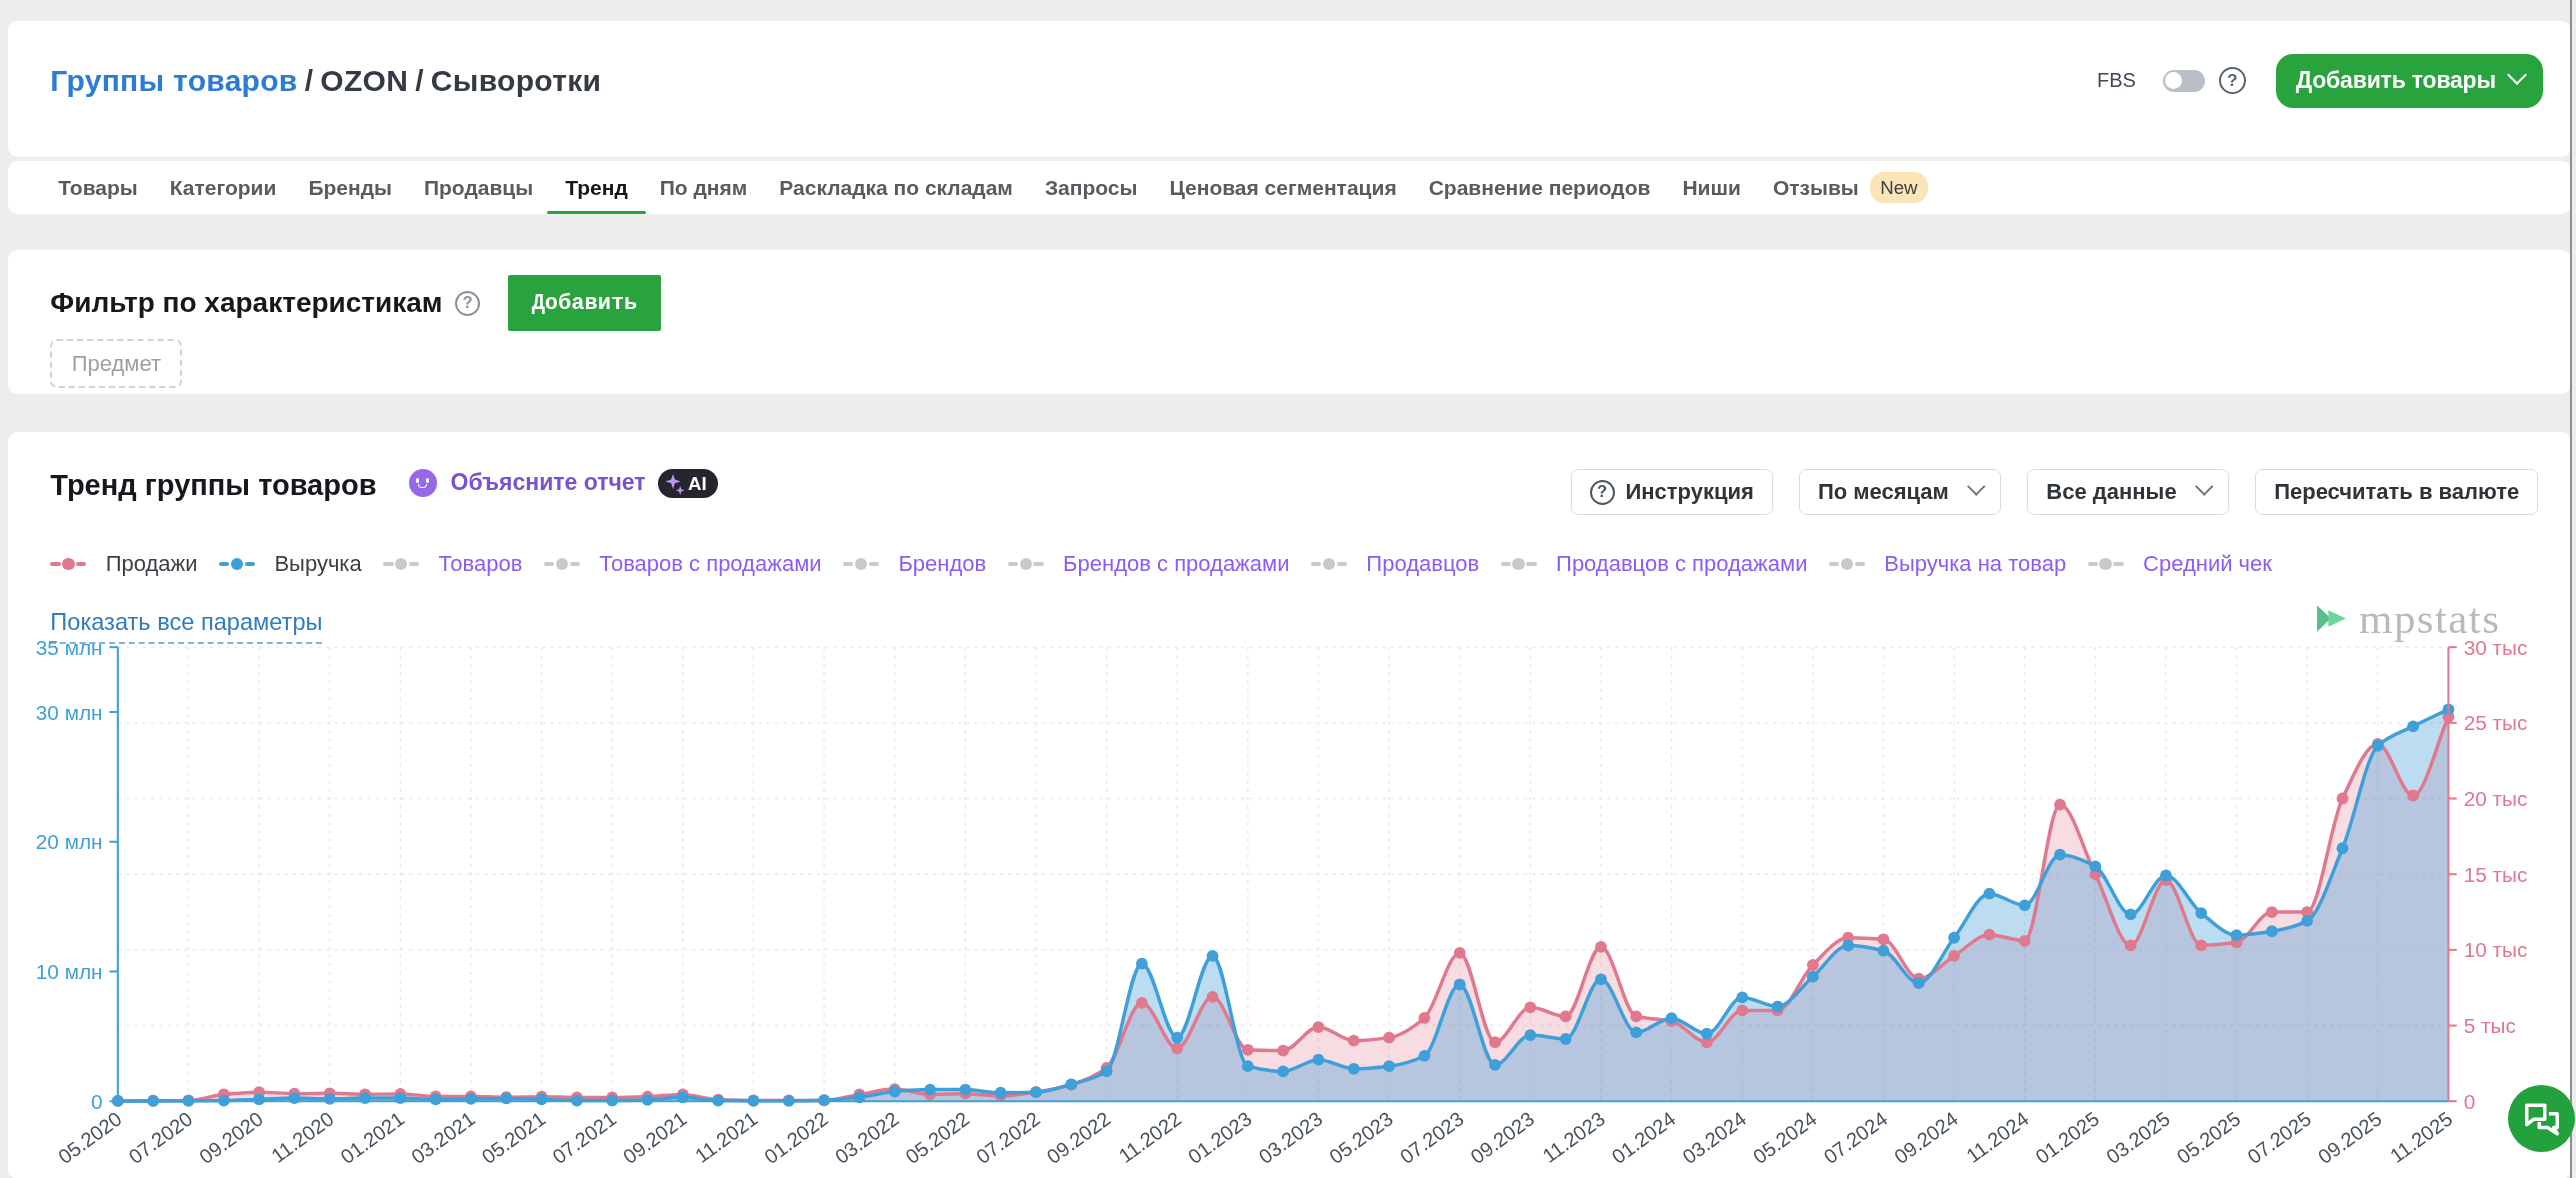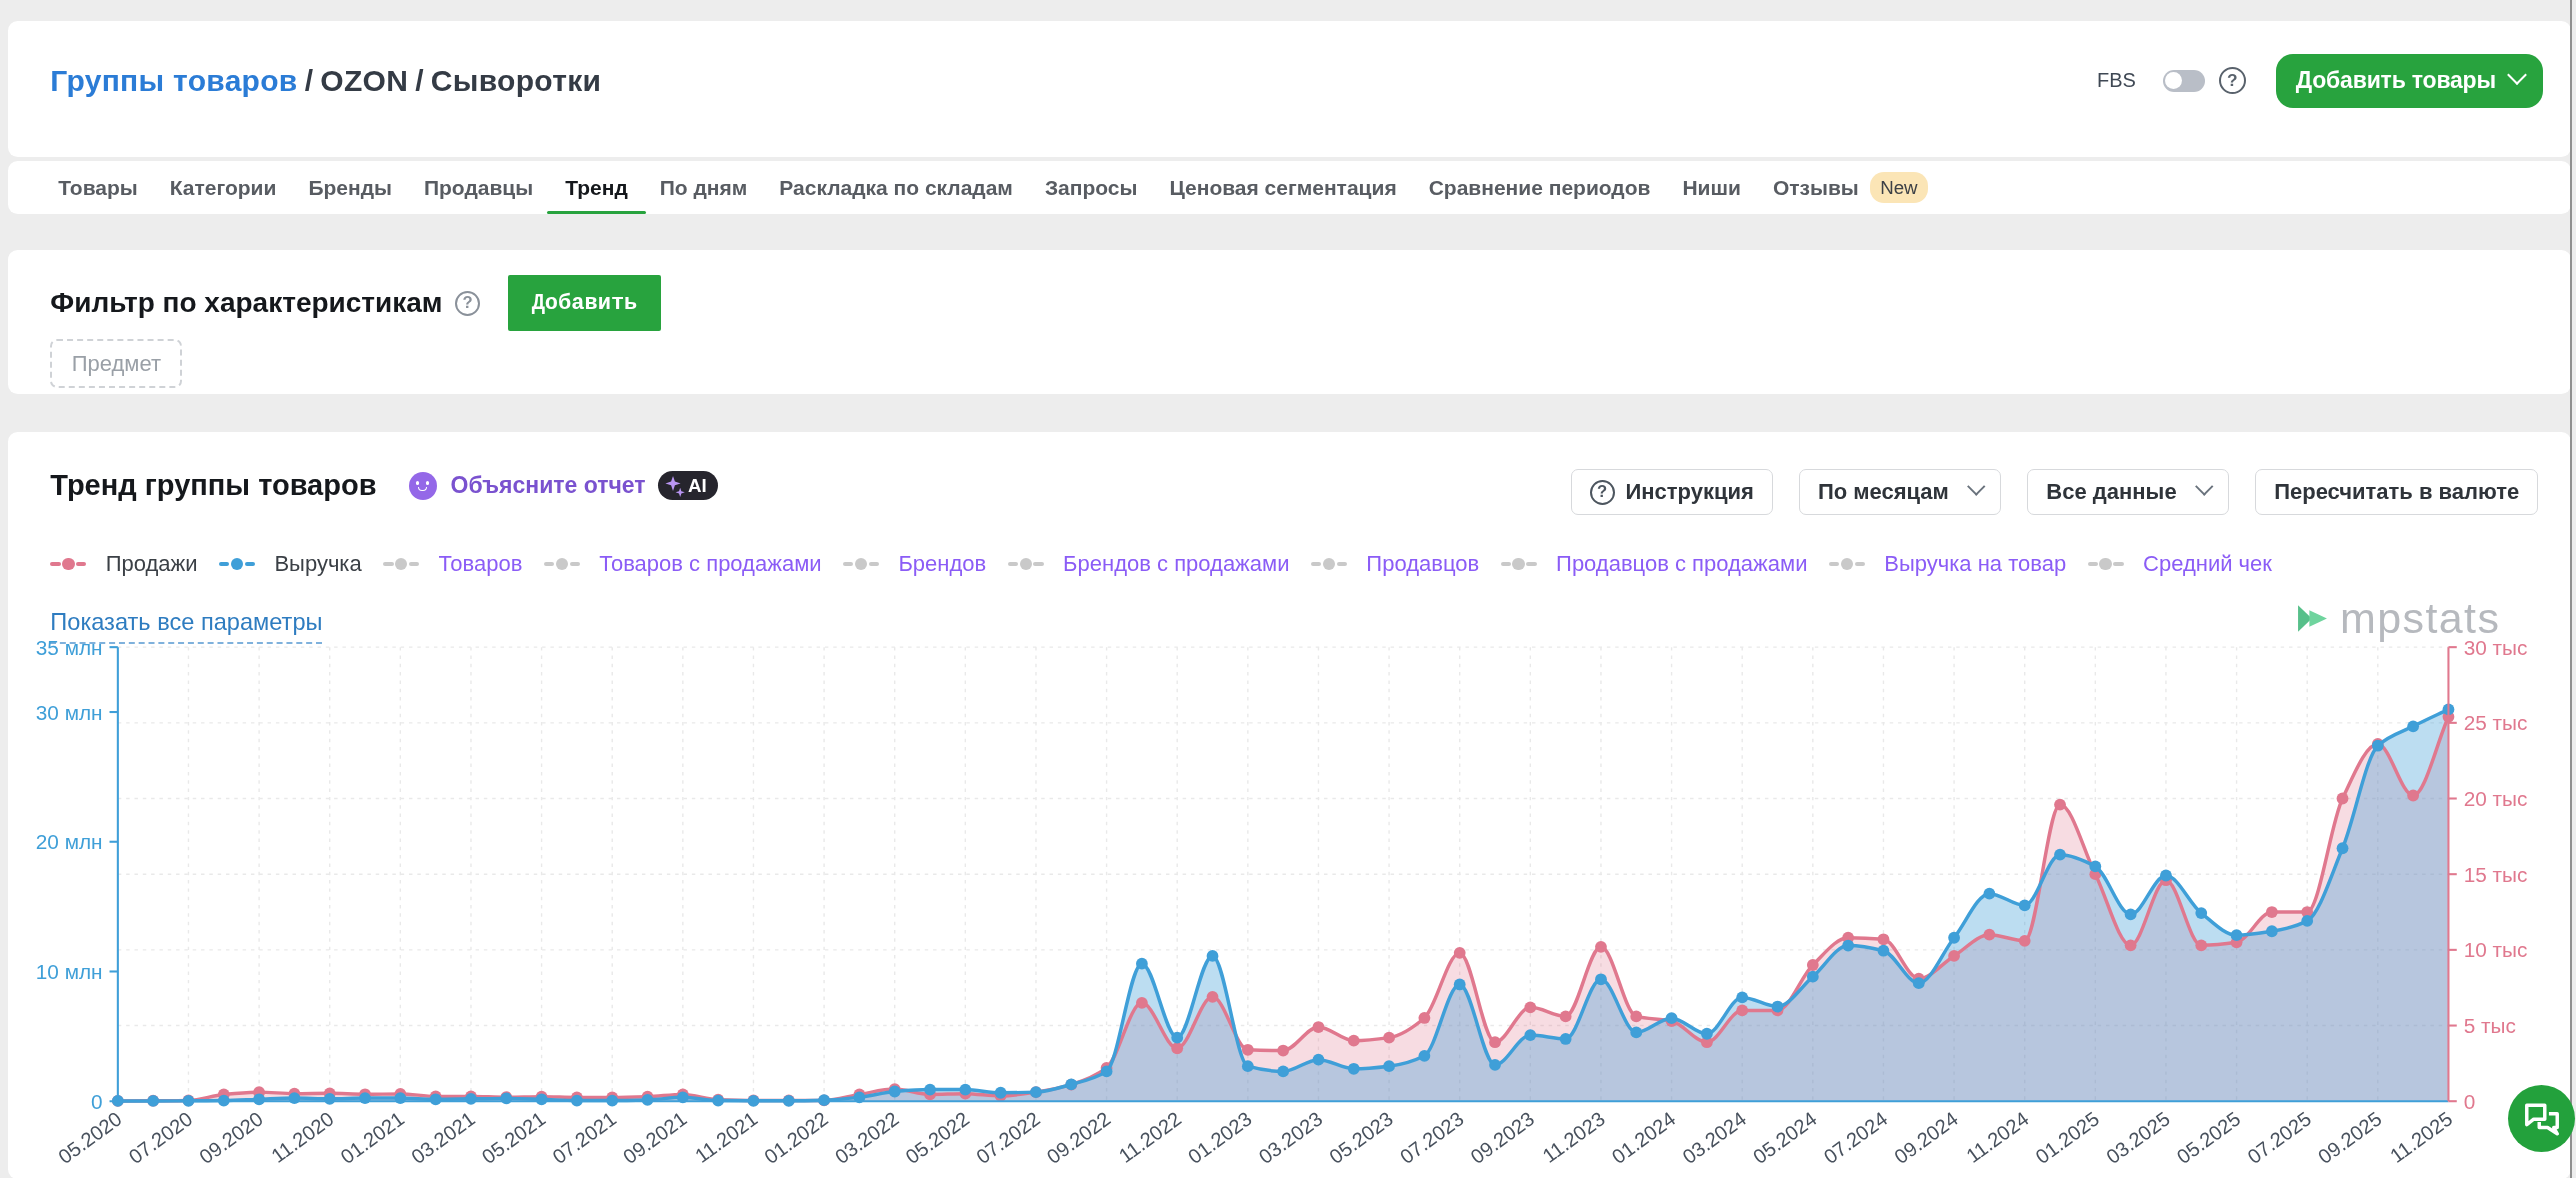--- a/index.html
+++ b/index.html
@@ -38,21 +38,21 @@
 #card-filter { top:250px; height:144px; }
 .filter-row { position:absolute; left:42px; top:25px; display:flex; align-items:center; }
 .filter-title { font-size:28px; font-weight:700; color:#15181c; }
 .qmark-sm { width:25px; height:25px; border-radius:50%; border:2.1px solid #8a919a; color:#8a919a; display:flex; align-items:center; justify-content:center; font-size:16.6px; font-weight:700; margin-left:12.5px; }
 .btn-green-sm { margin-left:28px; height:56px; padding:0 23.6px; background:#28a33e; border:none; border-radius:2px; color:#fff; font-family:Liberation Mono, monospace; font-size:22px; font-weight:700; }
 .chips { position:absolute; left:42px; top:89px; display:flex; }
 .chip { border:2.1px dashed #cfd2d6; border-radius:7px; color:#9aa0a7; font-size:22px; padding:9.7px 19.4px; }
 
 
 #card-chart { top:432px; height:747px; overflow:hidden; }
-.chart-head { position:absolute; left:42px; top:37px; display:flex; align-items:center; }
+.chart-head { position:absolute; left:42px; top:37px; display:flex; align-items:flex-start; }
 .chart-title { font-size:29px; font-weight:700; color:#15181c; }
 .ai-face { width:28px; height:28px; border-radius:50%; background:#9468e8; margin-left:32px; position:relative; }
 .ai-face i { position:absolute; top:9px; width:2.8px; height:4.9px; border-radius:2.1px; background:#fff; }
 .ai-face i.e1 { left:7.6px; } .ai-face i.e2 { right:7.6px; }
 .ai-face b { position:absolute; left:9px; top:15.3px; width:9px; height:4.2px; border:1.7px solid #fff; border-top:none; border-radius:0 0 5.5px 5.5px; }
 .explain-link { margin-left:14px; font-size:23px; font-weight:700; color:#7a52cf; }
 .ai-pill { margin-left:12.5px; height:29px; border-radius:15.3px; background:#26252d; color:#fff; display:flex; align-items:center; padding:0 11px 0 7px; font-size:18.7px; font-weight:700; }
 .sparkle { position:relative; width:19.4px; height:22px; margin-right:3.5px; }
 .chart-controls { position:absolute; top:37px; right:33px; display:flex; }
 .ctrl { height:46px; display:flex; align-items:center; background:#fff; border:1.4px solid #d7d9dc; border-radius:7px; font-size:22px; font-weight:700; color:#2f343a; padding:0 18px; margin-left:26px; white-space:nowrap; }
@@ -61,21 +61,21 @@
 .legend { position:absolute; left:42px; top:119px; display:flex; align-items:center; }
 .li { display:flex; align-items:center; margin-right:21.5px; cursor:pointer;gap:11px; }
 .li .mk { display:flex; align-items:center; margin-right:8.3px; }
 .li .seg { width:10.4px; height:3.5px; border-radius:2.1px; }
 .li .dot { width:12.5px; height:12.5px; border-radius:50%; margin:0 1.4px; }
 .li .lb { font-size:22px; color:#3b4046; white-space:nowrap; }
 .li.off .lb { color:#8b5cf6; }
 .show-all { position:absolute; left:42px; top:177px; font-size:23.6px; color:#2e7cc0; border-bottom:2.1px dashed #7fb1dc; padding-bottom:5.5px; cursor:pointer; }
 #plot { position:absolute; left:-8.3px; top:206px; width:2576px; height:541px; }
 .watermark { position:absolute; right:71px; top:162px; display:flex; align-items:center; }
-.wm-text { font-size:43px; color:#b6b9be; font-weight:400; letter-spacing:1.4px; margin-left:8.3px; }
+.wm-text { font-size:43px; color:#b6b9be; font-weight:400; letter-spacing:1.4px; margin-left:8.3px;font-family:Liberation Serif, serif; }
 
 
 .win-edge { position:absolute; left:2570px; top:0; width:2.1px; height:1178px; background:#8f8f8f; }
 
 
 .fab { position:absolute; left:2508px; top:1085px; width:67px; height:67px; border-radius:50%; background:#23a13c; display:flex; align-items:center; justify-content:center; }
 </style>
 </head>
 <body>
 

